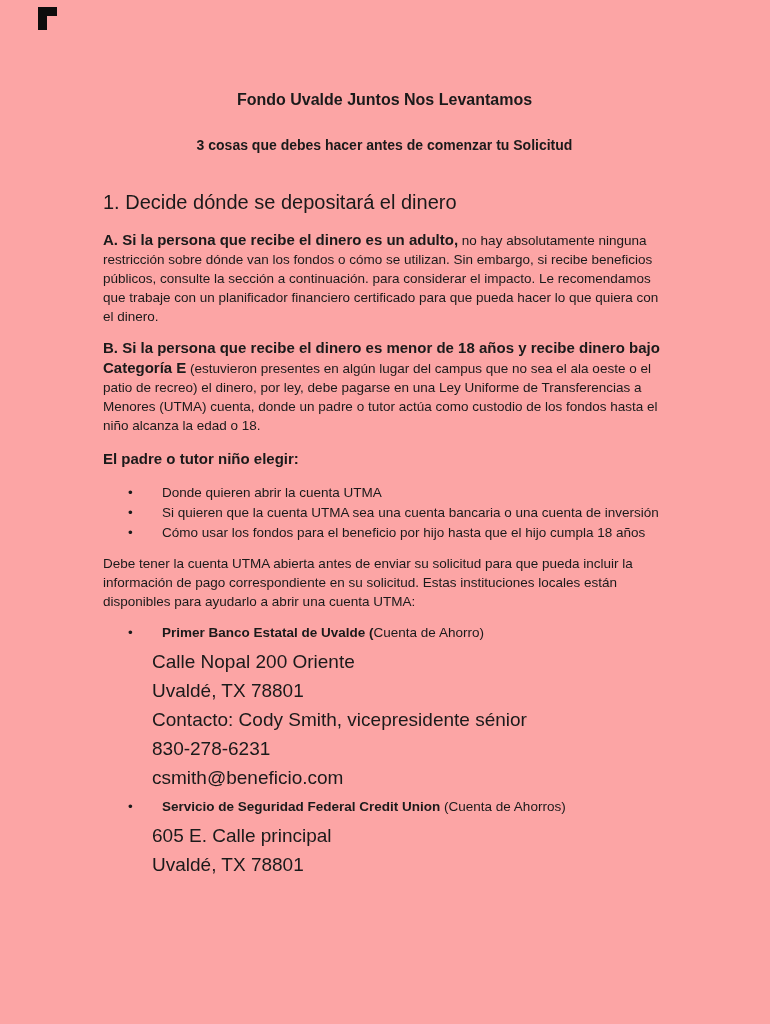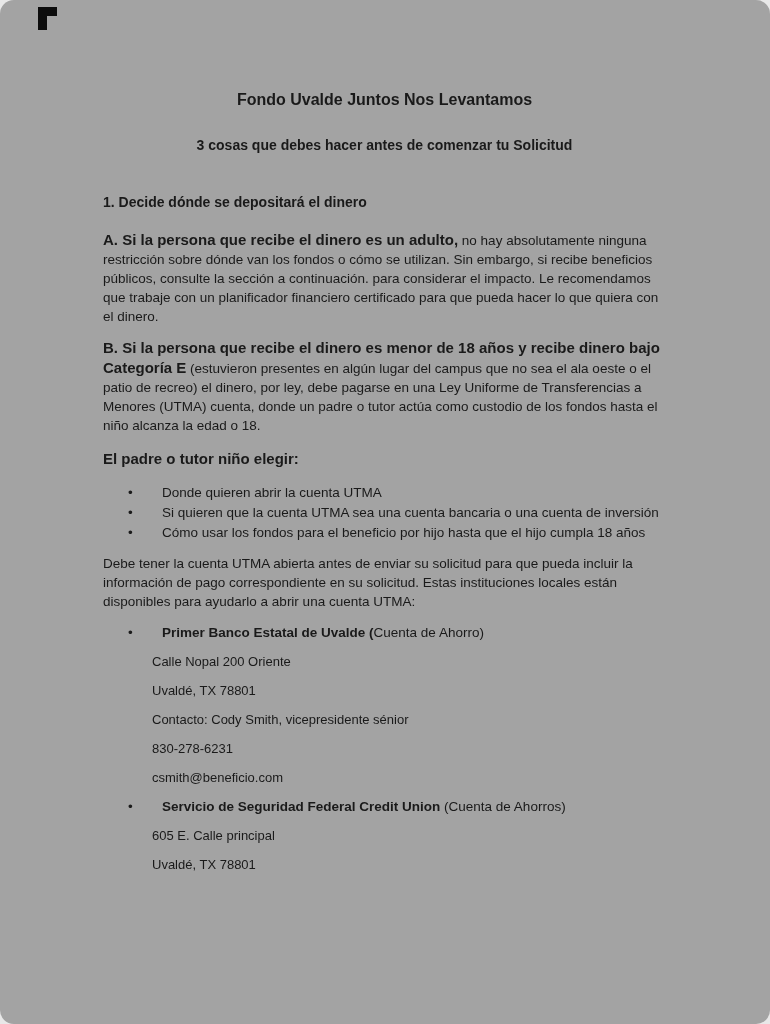--- a/index.html
+++ b/index.html
@@ -1,25 +1,24 @@
 <!DOCTYPE html>
 <html><head>
 <meta charset="utf-8">
 <style>
   html, body { margin: 0; padding: 0; background: #e8e8e8; }
   .page {
     position: relative;
     width: 770px;
     height: 1024px;
-    background: #a3a3a3;
+    background: #fca5a5;
     margin: 0 auto;
     overflow: hidden;
     font-family: "Liberation Sans", sans-serif;
     color: #1a1a1a;
-    border-radius: 14px;
   }
   .corner-mark {
     position: absolute;
     left: 38px;
     top: 7px;
     width: 19px;
     height: 23px;
     border-top: 9px solid #0d0d0d;
     border-left: 9px solid #0d0d0d;
     box-sizing: border-box;
@@ -29,22 +28,22 @@
   }
   .doc-title {
     text-align: center;
     font-weight: bold;
     margin: 0;
   }
   .doc-title-1 { font-size: 16px; line-height: 20px; margin-bottom: 24px; }
   .doc-title-2 { font-size: 14px; line-height: 22px; margin-bottom: 34px; }
   .doc-title-3 { font-size: 16px; line-height: 20px; margin-bottom: 46px; }
   .h1 {
-    font-size: 14px;
-    font-weight: bold;
+    font-size: 20px;
+    font-weight: normal;
     line-height: 24px;
     margin: 0 0 16px 0;
   }
   .para {
     font-size: 13.5px;
     line-height: 19px;
     margin: 0 0 12px 0;
   }
   .lead-bold {
     font-weight: bold;
@@ -65,21 +64,21 @@
   .bullet-glyph {
     width: 22px;
     margin-left: 25px;
     flex: 0 0 auto;
     font-size: 13.5px;
   }
   .bullet-text { flex: 1 1 auto; margin-left: 12px; }
   .spacer-11 { height: 11px; }
   .inst-name-bold { font-weight: bold; }
   .addr-line {
-    font-size: 13px;
+    font-size: 19px;
     line-height: 19px;
     margin: 10px 0 0 49px;
   }
   .inst-block { margin: 0; }
   .inst-gap { height: 10px; }
 </style>
 </head>
 <body>
 
 <div class="page">

